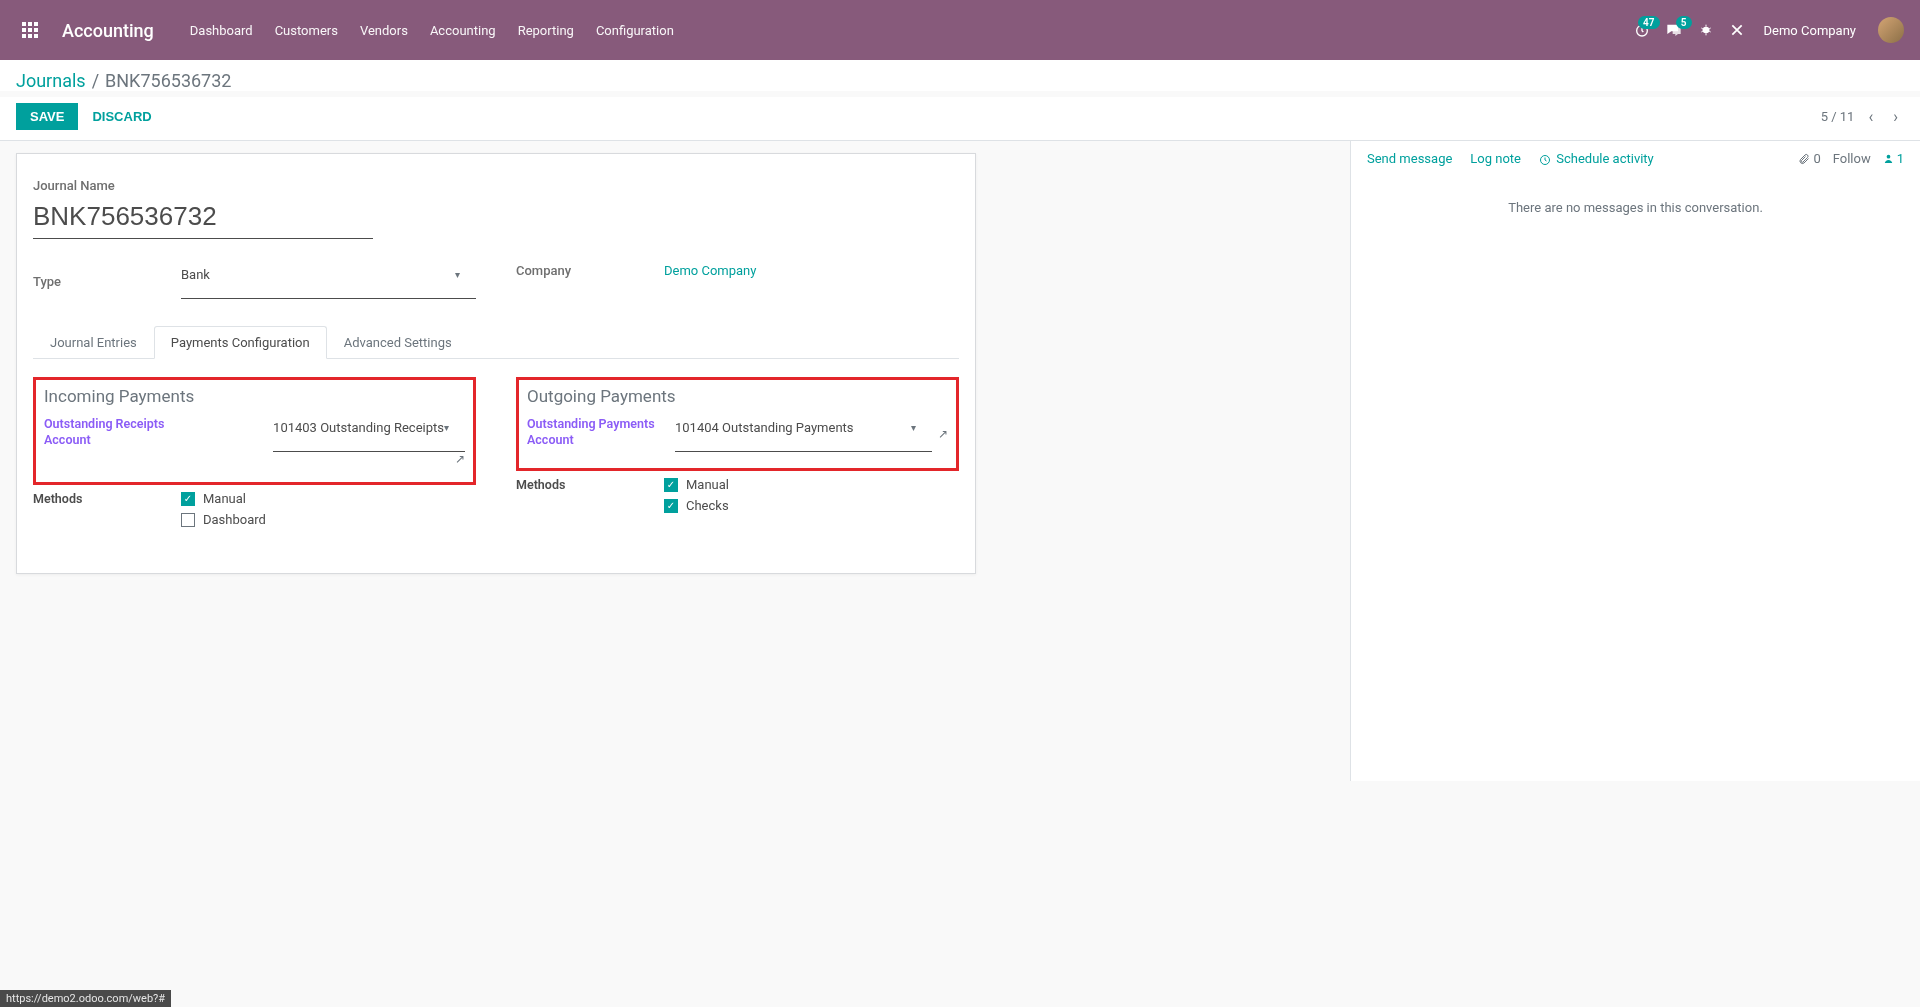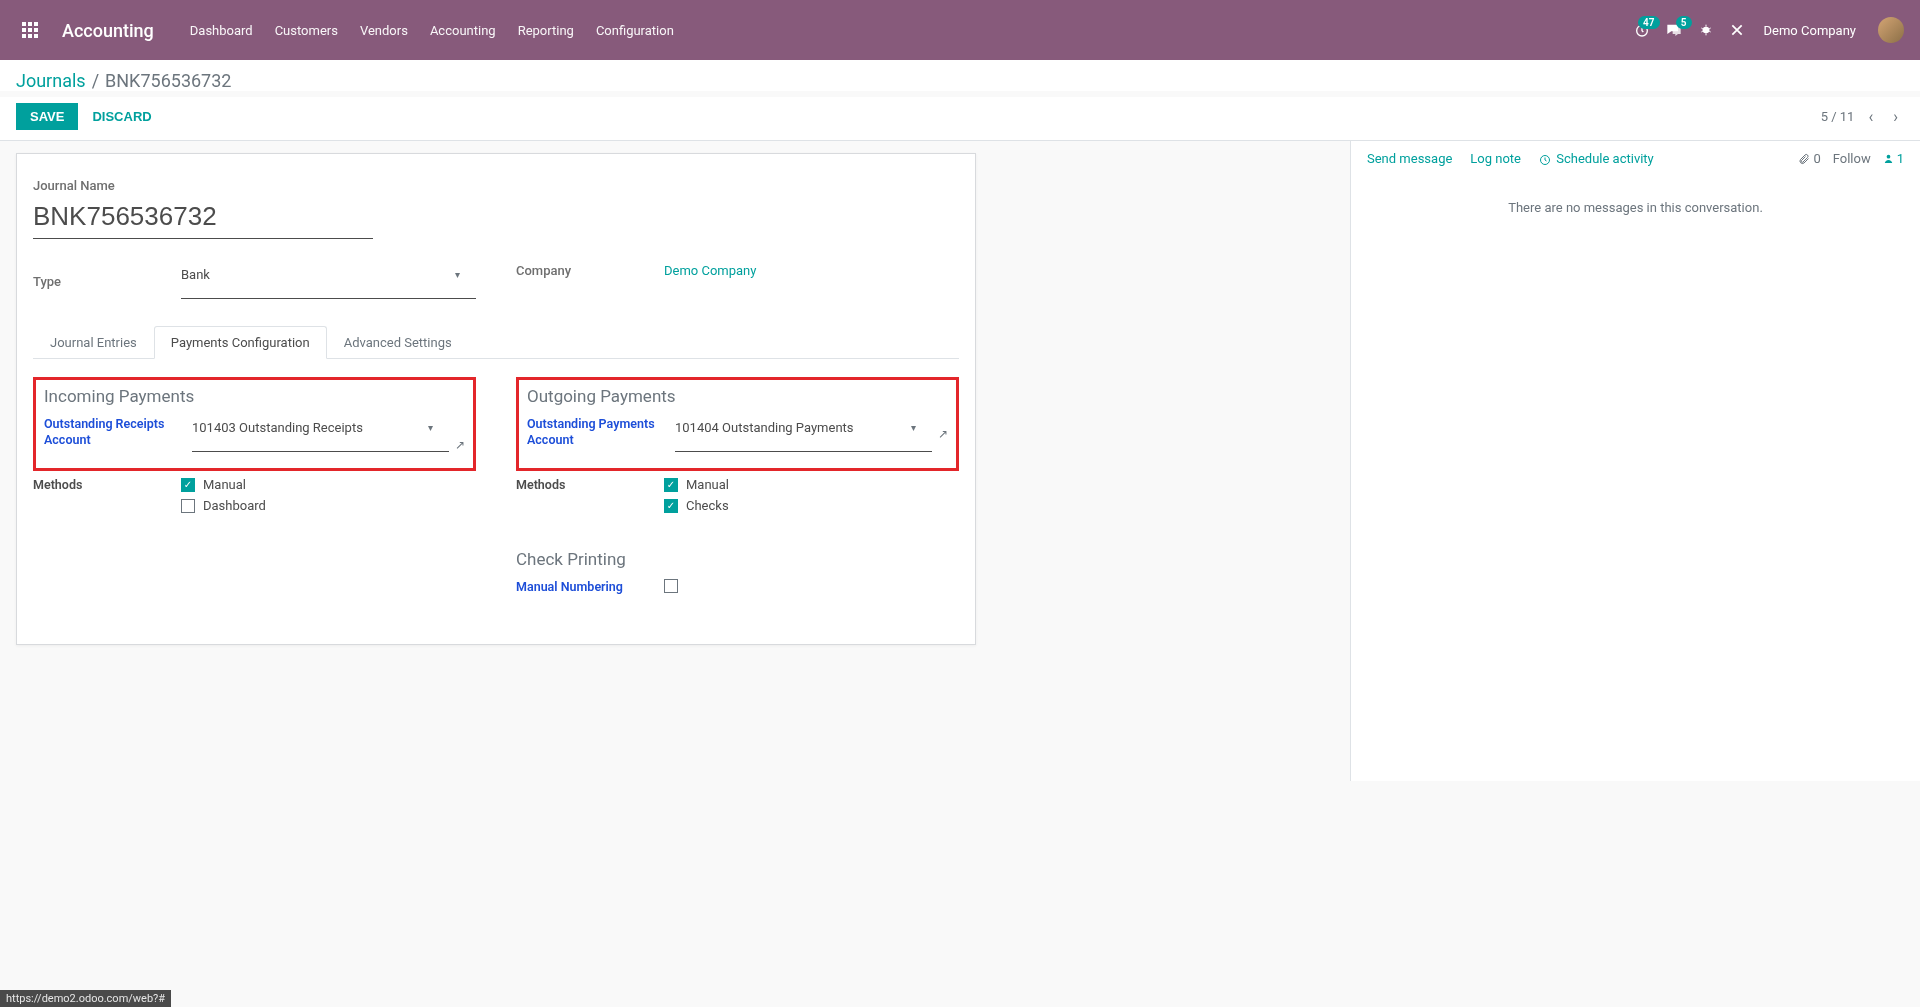--- a/index.html
+++ b/index.html
@@ -40,21 +40,21 @@
 .caret { font-size: 10px; color: #6c757d; }
 .link-val { color: #00a09d; cursor: pointer; }
 .tabs { display: flex; border-bottom: 1px solid #dee2e6; margin-top: 26px; }
 .tab { padding: 8px 16px; color: #6c757d; cursor: pointer; border: 1px solid transparent; font-size: 13px; position: relative; bottom: -1px; }
 .tab.active { color: #4c4c4c; border: 1px solid #dee2e6; border-bottom: 1px solid #fff; background: #fff; border-top-left-radius: 3px; border-top-right-radius: 3px; }
 .tab-content { padding-top: 18px; display: flex; gap: 40px; }
 .group-col { flex: 1; }
 .highlight-box { border: 3px solid #e3262a; padding: 6px 8px 8px 8px; margin-bottom: 6px; }
 .group-title { font-size: 17px; color: #6c757d; margin-bottom: 10px; }
 .group-field { display: flex; align-items: flex-start; gap: 0; margin-bottom: 8px; }
-.group-field .lbl { width: 148px; flex-shrink: 0; font-size: 12.5px; font-weight: 600; color: #1d4ed8; line-height: 1.3; }
+.group-field .lbl { width: 148px; flex-shrink: 0; font-size: 12.5px; font-weight: 600; color: #8b5cf6; line-height: 1.3; }
 .group-field .val { flex: 1; }
 .ext-icon { color: #6c757d; cursor: pointer; margin-left: 6px; font-size: 12px; }
 .check-row { display: flex; align-items: center; gap: 8px; margin-bottom: 6px; }
 .chk { width: 14px; height: 14px; border: 1px solid #00a09d; display: inline-flex; align-items: center; justify-content: center; background: #fff; cursor: pointer; }
 .chk.checked { background: #00a09d; }
 .chk.checked::after { content: "✓"; color: #fff; font-size: 10px; line-height: 1; }
 .chk.unchecked { border-color: #6c757d; }
 .methods-row { display: flex; }
 .status-url { position: fixed; bottom: 0; left: 0; background: #4a4a4a; color: #e6e6e6; font-size: 11px; padding: 2px 6px; text-align: right; }
 svg { display: block; }
@@ -166,21 +166,21 @@
         <div class="tab">Advanced Settings</div>
       </div>
 
       <div class="tab-content">
 
         <div class="group-col">
           <div class="highlight-box">
             <div class="group-title">Incoming Payments</div>
             <div class="group-field">
               <div class="lbl">Outstanding Receipts Account</div>
-              <div class="val" style="display:flex;align-items:flex-end;">
+              <div class="val" style="display:flex;align-items:flex-end;flex-direction:column;">
                 <div class="select-input">
                   <span>101403 Outstanding Receipts</span>
                   <span class="caret">▾</span>
                 </div>
                 <span class="ext-icon">↗</span>
               </div>
             </div>
           </div>
           <div class="methods-row">
             <div class="lbl" style="width:148px;font-size:12.5px;font-weight:600;">Methods</div>
@@ -218,27 +218,20 @@
                 <span class="chk checked"></span>
                 <span>Manual</span>
               </div>
               <div class="check-row">
                 <span class="chk checked"></span>
                 <span>Checks</span>
               </div>
             </div>
           </div>
 
-          <div style="margin-top:30px;">
-            <div class="group-title">Check Printing</div>
-            <div class="group-field" style="align-items:center;">
-              <div class="lbl">Manual Numbering</div>
-              <div class="val"><span class="chk unchecked"></span></div>
-            </div>
-          </div>
         </div>
       </div>
     </div>
   </div>
 
   <div class="side-col">
     <div class="chatter-top">
       <span class="link">Send message</span>
       <span class="link">Log note</span>
       <span class="link">

